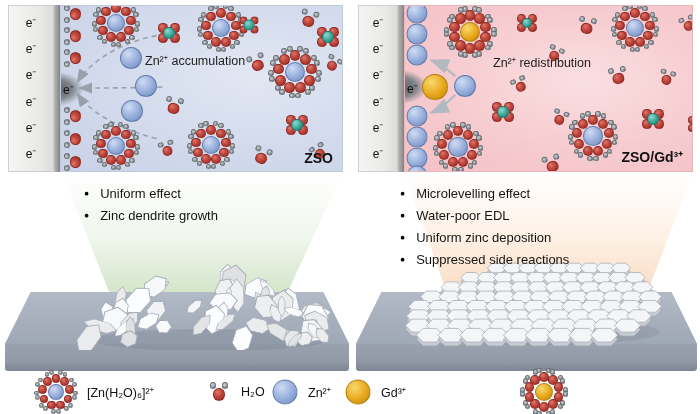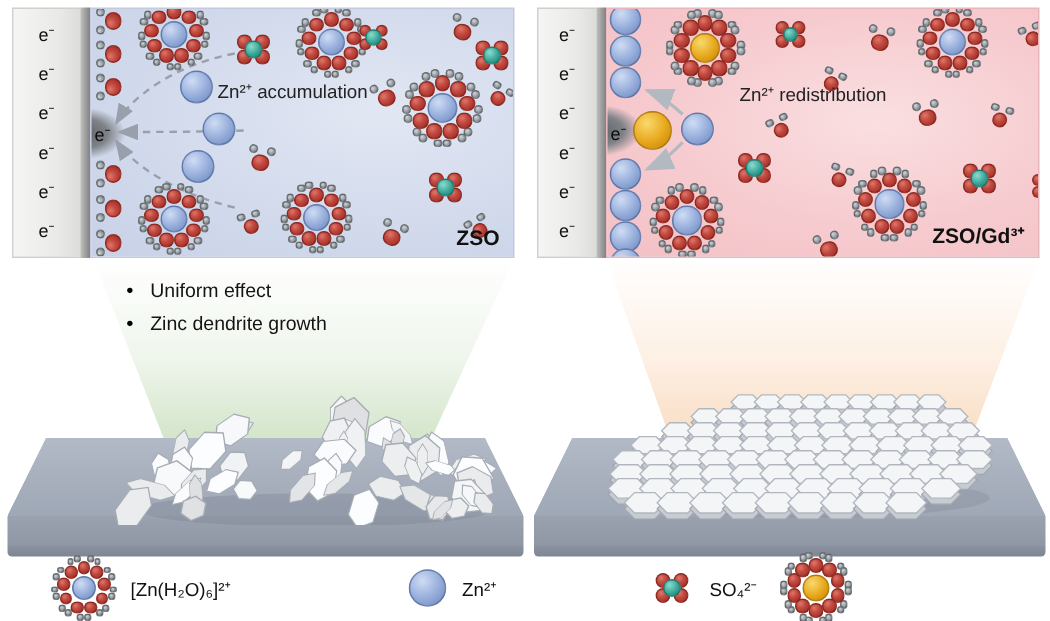--- a/index.html
+++ b/index.html
@@ -600,20 +600,26 @@
         </div>
       </div>
   </div>
 
   <div class="funnel funnel-l" style="left:62px;width:281px;"></div>
   <div class="funnel funnel-r" style="left:404px;width:289px;"></div>
 
   <ul class="bullets" id="bullets-left" style="left:84px;top:182px;">
       <li>Uniform effect</li>
       <li>Zinc dendrite growth</li>
+    </ul>
+  <ul class="bullets" id="bullets-right" style="left:400px;top:182px;">
+      <li>Microlevelling effect</li>
+      <li>Water-poor EDL</li>
+      <li>Uniform zinc deposition</li>
+      <li>Suppressed side reactions</li>
     </ul>
 
   <div class="slab" style="left:5px;width:344px;">
     <div class="slab-top"></div>
     <div class="slab-front"></div>
     <div class="slab-lip"></div>
   </div>
   <div class="slab" style="left:356px;width:341px;">
     <div class="slab-top"></div>
     <div class="slab-front"></div>
@@ -890,39 +896,45 @@
             <span class="sph sph-h" style="left: -2.14751px; top: 18.5694px; width: 4.84px; height: 4.84px;"></span>
             <span class="sph sph-red" style="left: 2.00965px; top: 13.2037px; width: 8.8px; height: 8.8px;"></span>
             <span class="sph sph-h" style="left: 8.57308px; top: 0.000782721px; width: 4.84px; height: 4.84px;"></span>
             <span class="sph sph-h" style="left: 1.83189px; top: 5.65731px; width: 4.84px; height: 4.84px;"></span>
             <span class="sph sph-red" style="left: 6.72953px; top: 5.02859px; width: 8.8px; height: 8.8px;"></span>
             <span class="sph sph-zn" style="left: 11.6px; top: 11.6px; width: 16.8px; height: 16.8px;"></span>
           </div>
         </div>
         <span class="legend-label">[Zn(H₂O)₆]²⁺</span>
       </div>
+      <div class="legend-item" style="left: 206px;">
+        <div class="leg-icon" style="width: 26px;">
+          <div class="mol" style="left: 13px; top: 20px; width: 22px; height: 22px; transform: translate(-50%, -50%) rotate(0deg);">
+            <span class="sph sph-h" style="left: 1.54px; top: 1.1px; width: 6.6px; height: 6.6px;"></span>
+            <span class="sph sph-h" style="left: 13.86px; top: 1.1px; width: 6.6px; height: 6.6px;"></span>
+            <span class="sph sph-red" style="left: 4.62px; top: 7.26px; width: 12.76px; height: 12.76px;"></span>
+          </div>
+        </div>
+        <span class="legend-label">H₂O</span>
+      </div>
       <div class="legend-item" style="left: 270px;">
         <div class="leg-icon" style="width: 29px;">
           <div class="mol" style="left: 14.5px; top: 20px; width: 25px; height: 25px; transform: translate(-50%, -50%) rotate(0deg);">
             <span class="sph sph-zn" style="left: 0px; top: 0px; width: 25px; height: 25px;"></span>
           </div>
         </div>
         <span class="legend-label">Zn²⁺</span>
       </div>
-      <div class="legend-item" style="left: 432px;">
-        <div class="leg-icon" style="width: 32px;">
-          <div class="mol" style="left: 16px; top: 20px; width: 28px; height: 28px; transform: translate(-50%, -50%) rotate(0deg);">
-            <span class="sph sph-red" style="left: 15.3948px; top: 14.3594px; width: 10.08px; height: 10.08px;"></span>
-            <span class="sph sph-red" style="left: 2.52523px; top: 14.3594px; width: 10.08px; height: 10.08px;"></span>
-            <span class="sph sph-red" style="left: 2.52523px; top: 3.56058px; width: 10.08px; height: 10.08px;"></span>
-            <span class="sph sph-red" style="left: 15.3948px; top: 3.56058px; width: 10.08px; height: 10.08px;"></span>
-            <span class="sph sph-teal" style="left: 7.84px; top: 7.84px; width: 12.32px; height: 12.32px;"></span>
+      <div class="legend-item" style="left: 343px;">
+        <div class="leg-icon" style="width: 29px;">
+          <div class="mol" style="left: 14.5px; top: 20px; width: 25px; height: 25px; transform: translate(-50%, -50%) rotate(0deg);">
+            <span class="sph sph-gd" style="left: 0px; top: 0px; width: 25px; height: 25px;"></span>
           </div>
         </div>
-        <span class="legend-label">SO₄²⁻</span>
+        <span class="legend-label">Gd³⁺</span>
       </div>
       <div class="legend-item" style="left: 520px;">
         <div class="leg-icon" style="width: 48px;">
           <div class="mol" style="left: 24px; top: 20px; width: 44px; height: 44px; transform: translate(-50%, -50%) rotate(0deg);">
             <span class="sph sph-h" style="left: 24.178px; top: -1.8436px; width: 5.324px; height: 5.324px;"></span>
             <span class="sph sph-h" style="left: 14.498px; top: -1.8436px; width: 5.324px; height: 5.324px;"></span>
             <span class="sph sph-red" style="left: 17.16px; top: 1.98px; width: 9.68px; height: 9.68px;"></span>
             <span class="sph sph-h" style="left: 35.7039px; top: 5.04661px; width: 5.324px; height: 5.324px;"></span>
             <span class="sph sph-h" style="left: 27.8726px; top: -0.643155px; width: 5.324px; height: 5.324px;"></span>
             <span class="sph sph-red" style="left: 26.0826px; top: 4.87912px; width: 9.68px; height: 9.68px;"></span>

